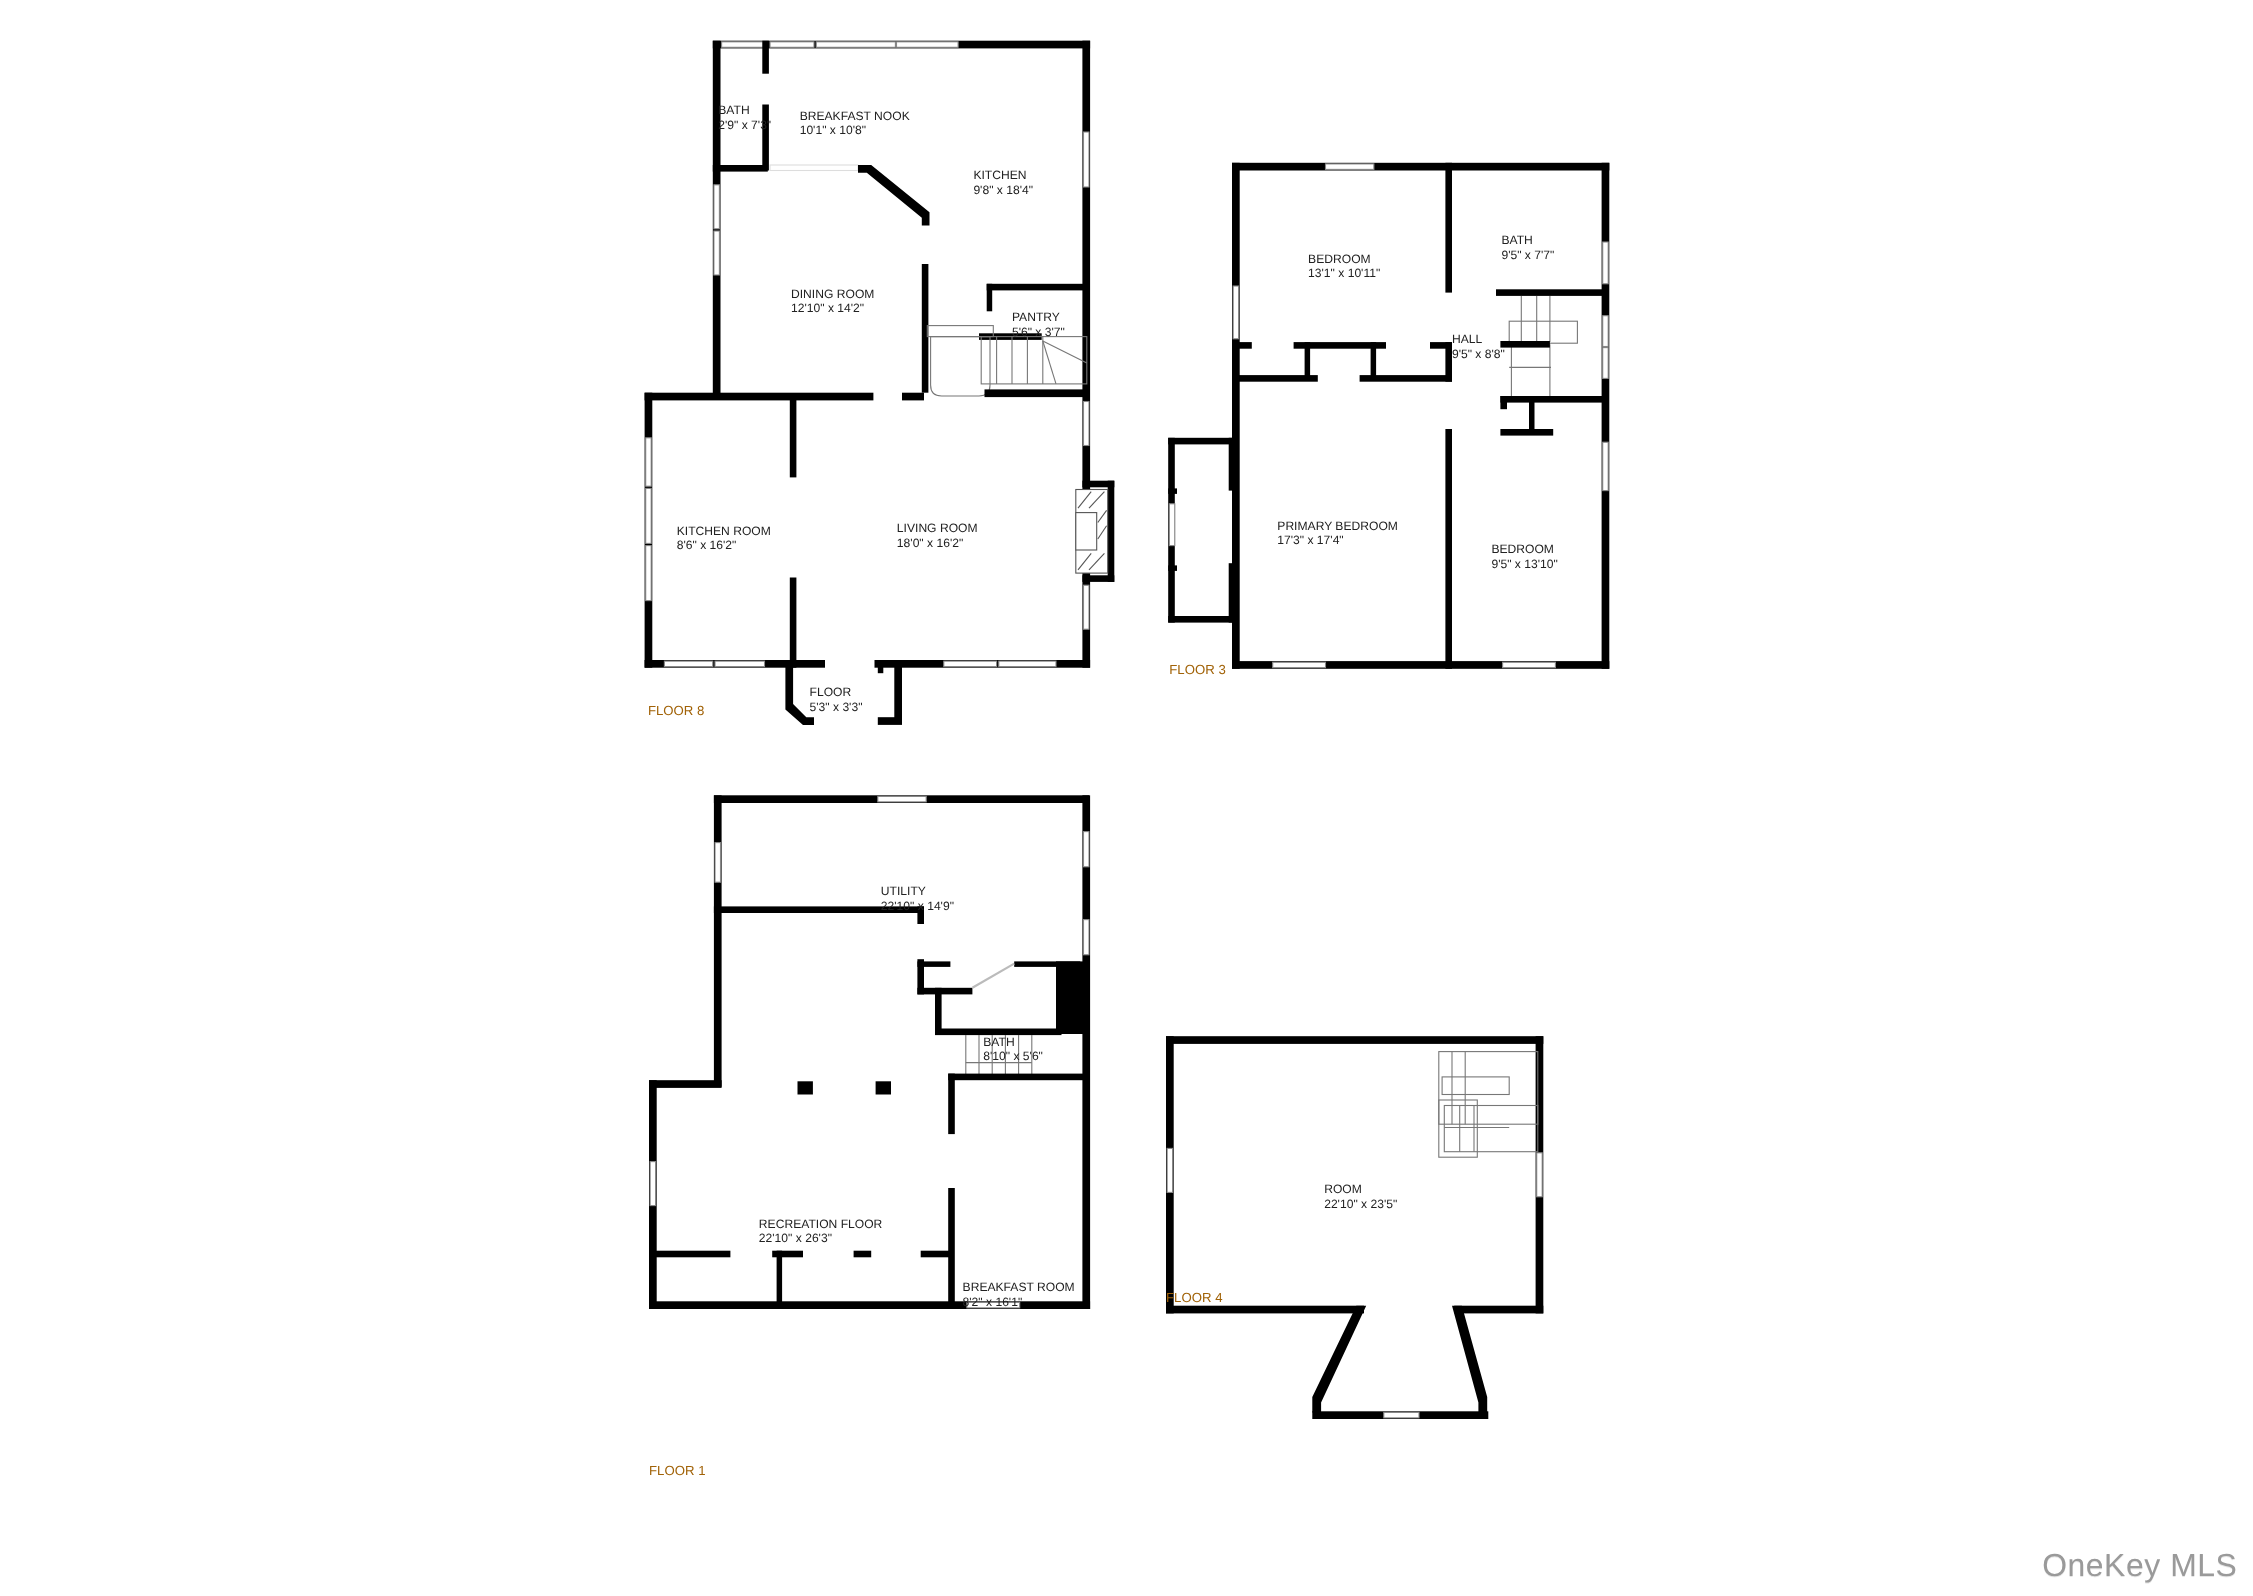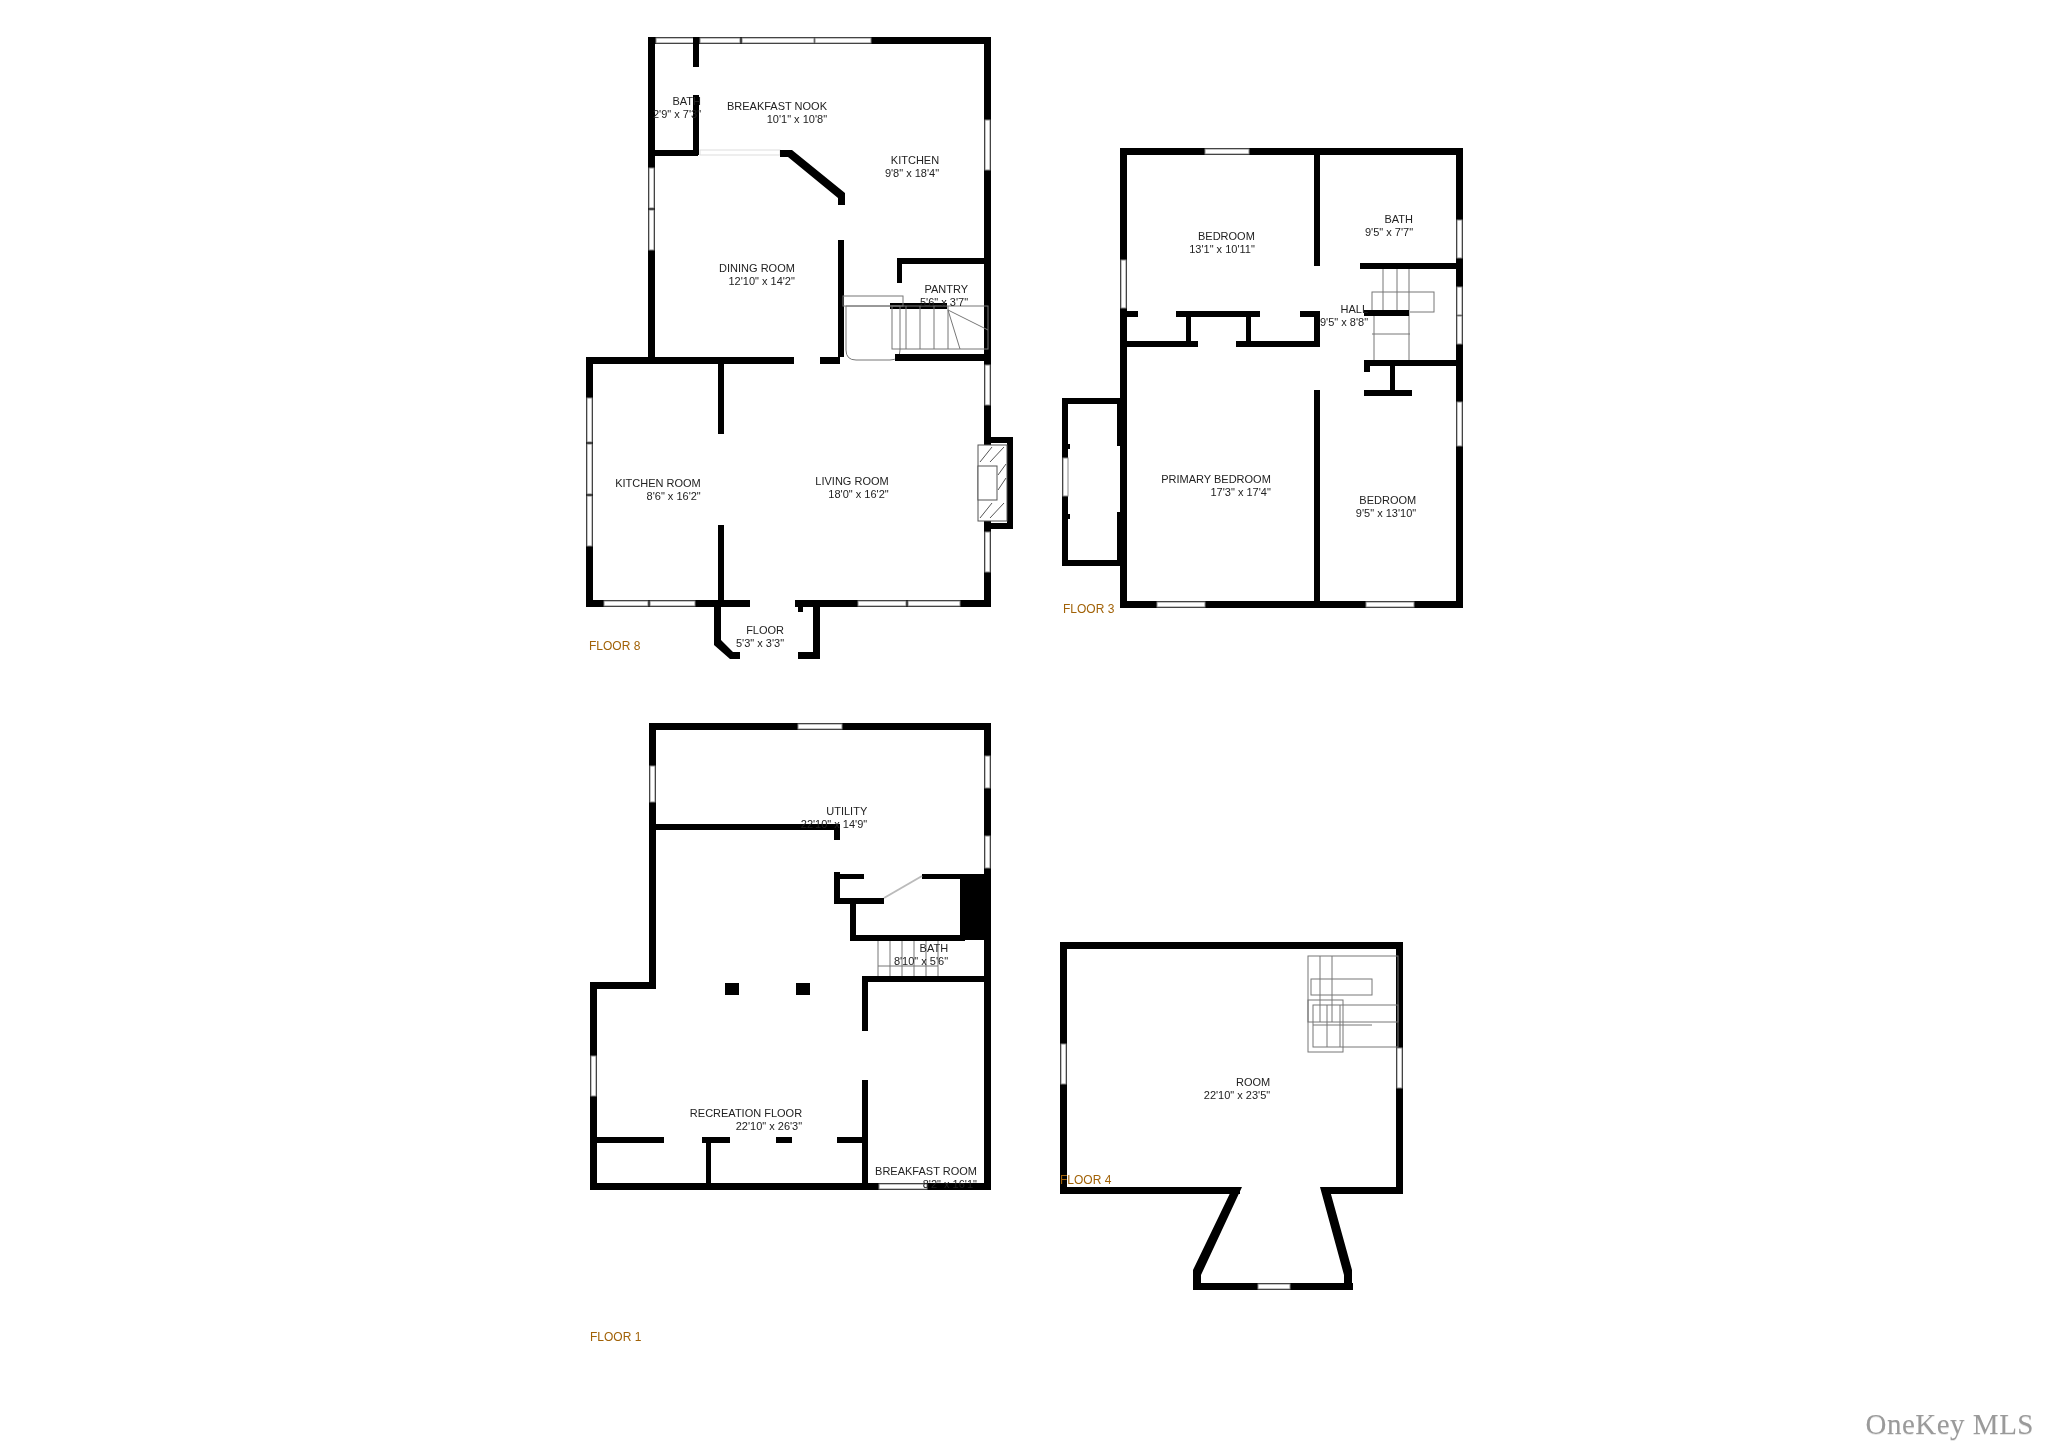--- a/index.html
+++ b/index.html
@@ -2,27 +2,27 @@
 <html><head>
 <meta charset="utf-8">
 <style>
   html, body { margin:0; padding:0; background:#ffffff; }
   body { width:2048px; height:1451px; position:relative; overflow:hidden;
          font-family:"Liberation Sans", "DejaVu Sans", sans-serif; color:#222; }
   svg.plan { position:absolute; left:0; top:0; width:2048px; height:1451px; }
   .wall { fill:#000; }
   .win { fill:#fff; stroke:#888; stroke-width:1; }
   .thin { stroke:#777; stroke-width:1; fill:none; }
-  .room-label { position:absolute; text-align:right; font-size:11px; line-height:13px;
+  .room-label { position:absolute; text-align:left; font-size:11px; line-height:13px;
                 color:#222; transform:translate(-50%,-50%); white-space:nowrap; }
   .room-label .nm { display:block; }
   .room-label .dim { display:block; }
   .floor-label { position:absolute; font-size:12px; color:#a16207; white-space:nowrap; }
   .watermark { position:absolute; right:14px; bottom:10px; font-size:29px; color:#9a9a9a;
-               font-family:Liberation Serif, serif; letter-spacing:0.5px;
+               font-family:Liberation Sans, sans-serif; letter-spacing:0.5px;
                text-shadow:0 1px 0 #e6e6e6; }
 </style>
 </head>
 <body>
 
 <svg class="plan" viewBox="0 0 2048 1451" xmlns="http://www.w3.org/2000/svg">
 
   <g>
 
     <rect class="wall" x="648" y="37" width="343" height="7"></rect>

